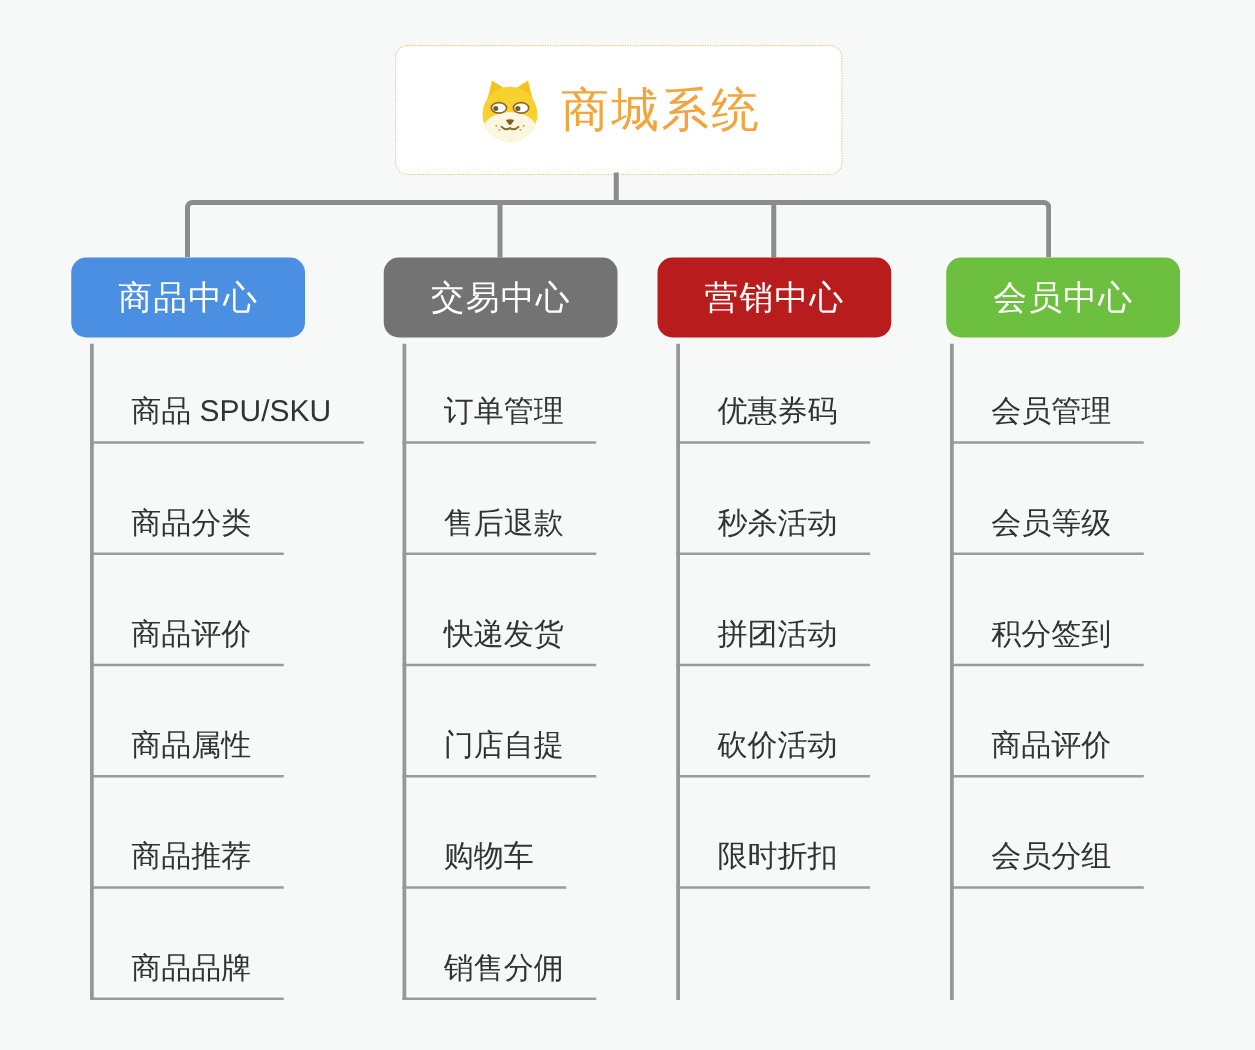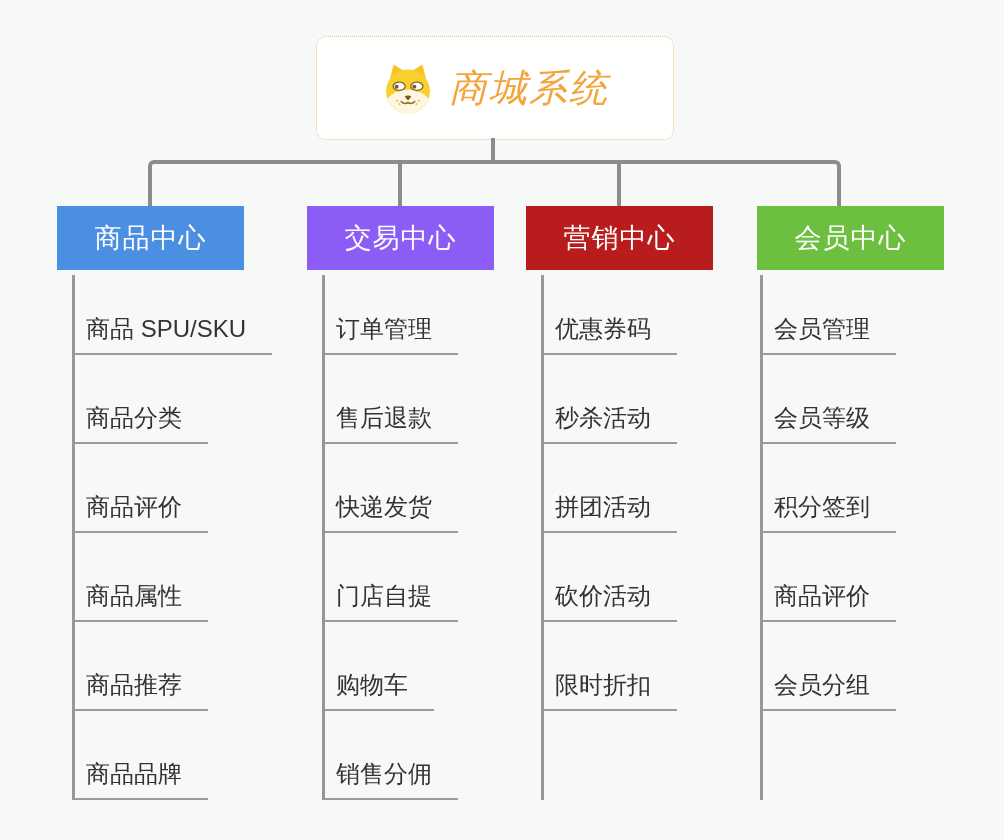--- a/index.html
+++ b/index.html
@@ -18,21 +18,20 @@
     left: 316px; top: 36px;
     width: 358px; height: 104px;
     box-sizing: border-box;
     background: #ffffff;
     border: 1px dotted #f0c179;
     border-radius: 10px;
     display: flex;
     align-items: center;
     justify-content: center;
     gap: 14px;
-    font-style: italic;
   }
   .root-title {
     font-size: 38px;
     color: #f2a53c;
     letter-spacing: 2px;
     font-weight: 400;
   }
   .doge { width: 54px; height: 54px; display: block; }
 
   
@@ -61,21 +60,21 @@
   .drop-3 { left: 617px; }
 
   
   .branch {
     position: absolute;
     top: 206px;
     width: 240px;
   }
   .branch-header {
     width: 187px; height: 64px;
-    border-radius: 0;
+    border-radius: 12px;
     display: flex;
     align-items: center;
     justify-content: center;
     color: #ffffff;
     font-size: 27px;
     letter-spacing: 1px;
     cursor: default;
   }
   .column-line {
     position: absolute;
@@ -85,21 +84,21 @@
   }
   .leaf-row {
     height: 89px;
     display: flex;
     align-items: flex-end;
   }
   .leaf-row:first-child { height: 85px; }
   .leaf {
     display: inline-block;
     margin-left: 15px;
-    padding: 0 26px 8px 14px;
+    padding: 0 26px 8px 33px;
     border-bottom: 2px solid #9b9b9b;
     font-size: 24px;
     color: #333333;
     white-space: nowrap;
   }
 </style>
 </head>
 <body>
 
 <div class="canvas">
@@ -157,21 +156,21 @@
           </div>
           <div class="leaf-row">
             <span class="leaf">商品推荐</span>
           </div>
           <div class="leaf-row">
             <span class="leaf">商品品牌</span>
           </div>
         </div>
       </section>
       <section class="branch" style="left: 307px;">
-        <div class="branch-header" style="background: #8b5cf6; text-align: center;">
+        <div class="branch-header" style="background: #737373; text-align: center;">
           <span>交易中心</span>
         </div>
         <div class="column-line"></div>
         <div class="items">
           <div class="leaf-row">
             <span class="leaf">订单管理</span>
           </div>
           <div class="leaf-row">
             <span class="leaf">售后退款</span>
           </div>

